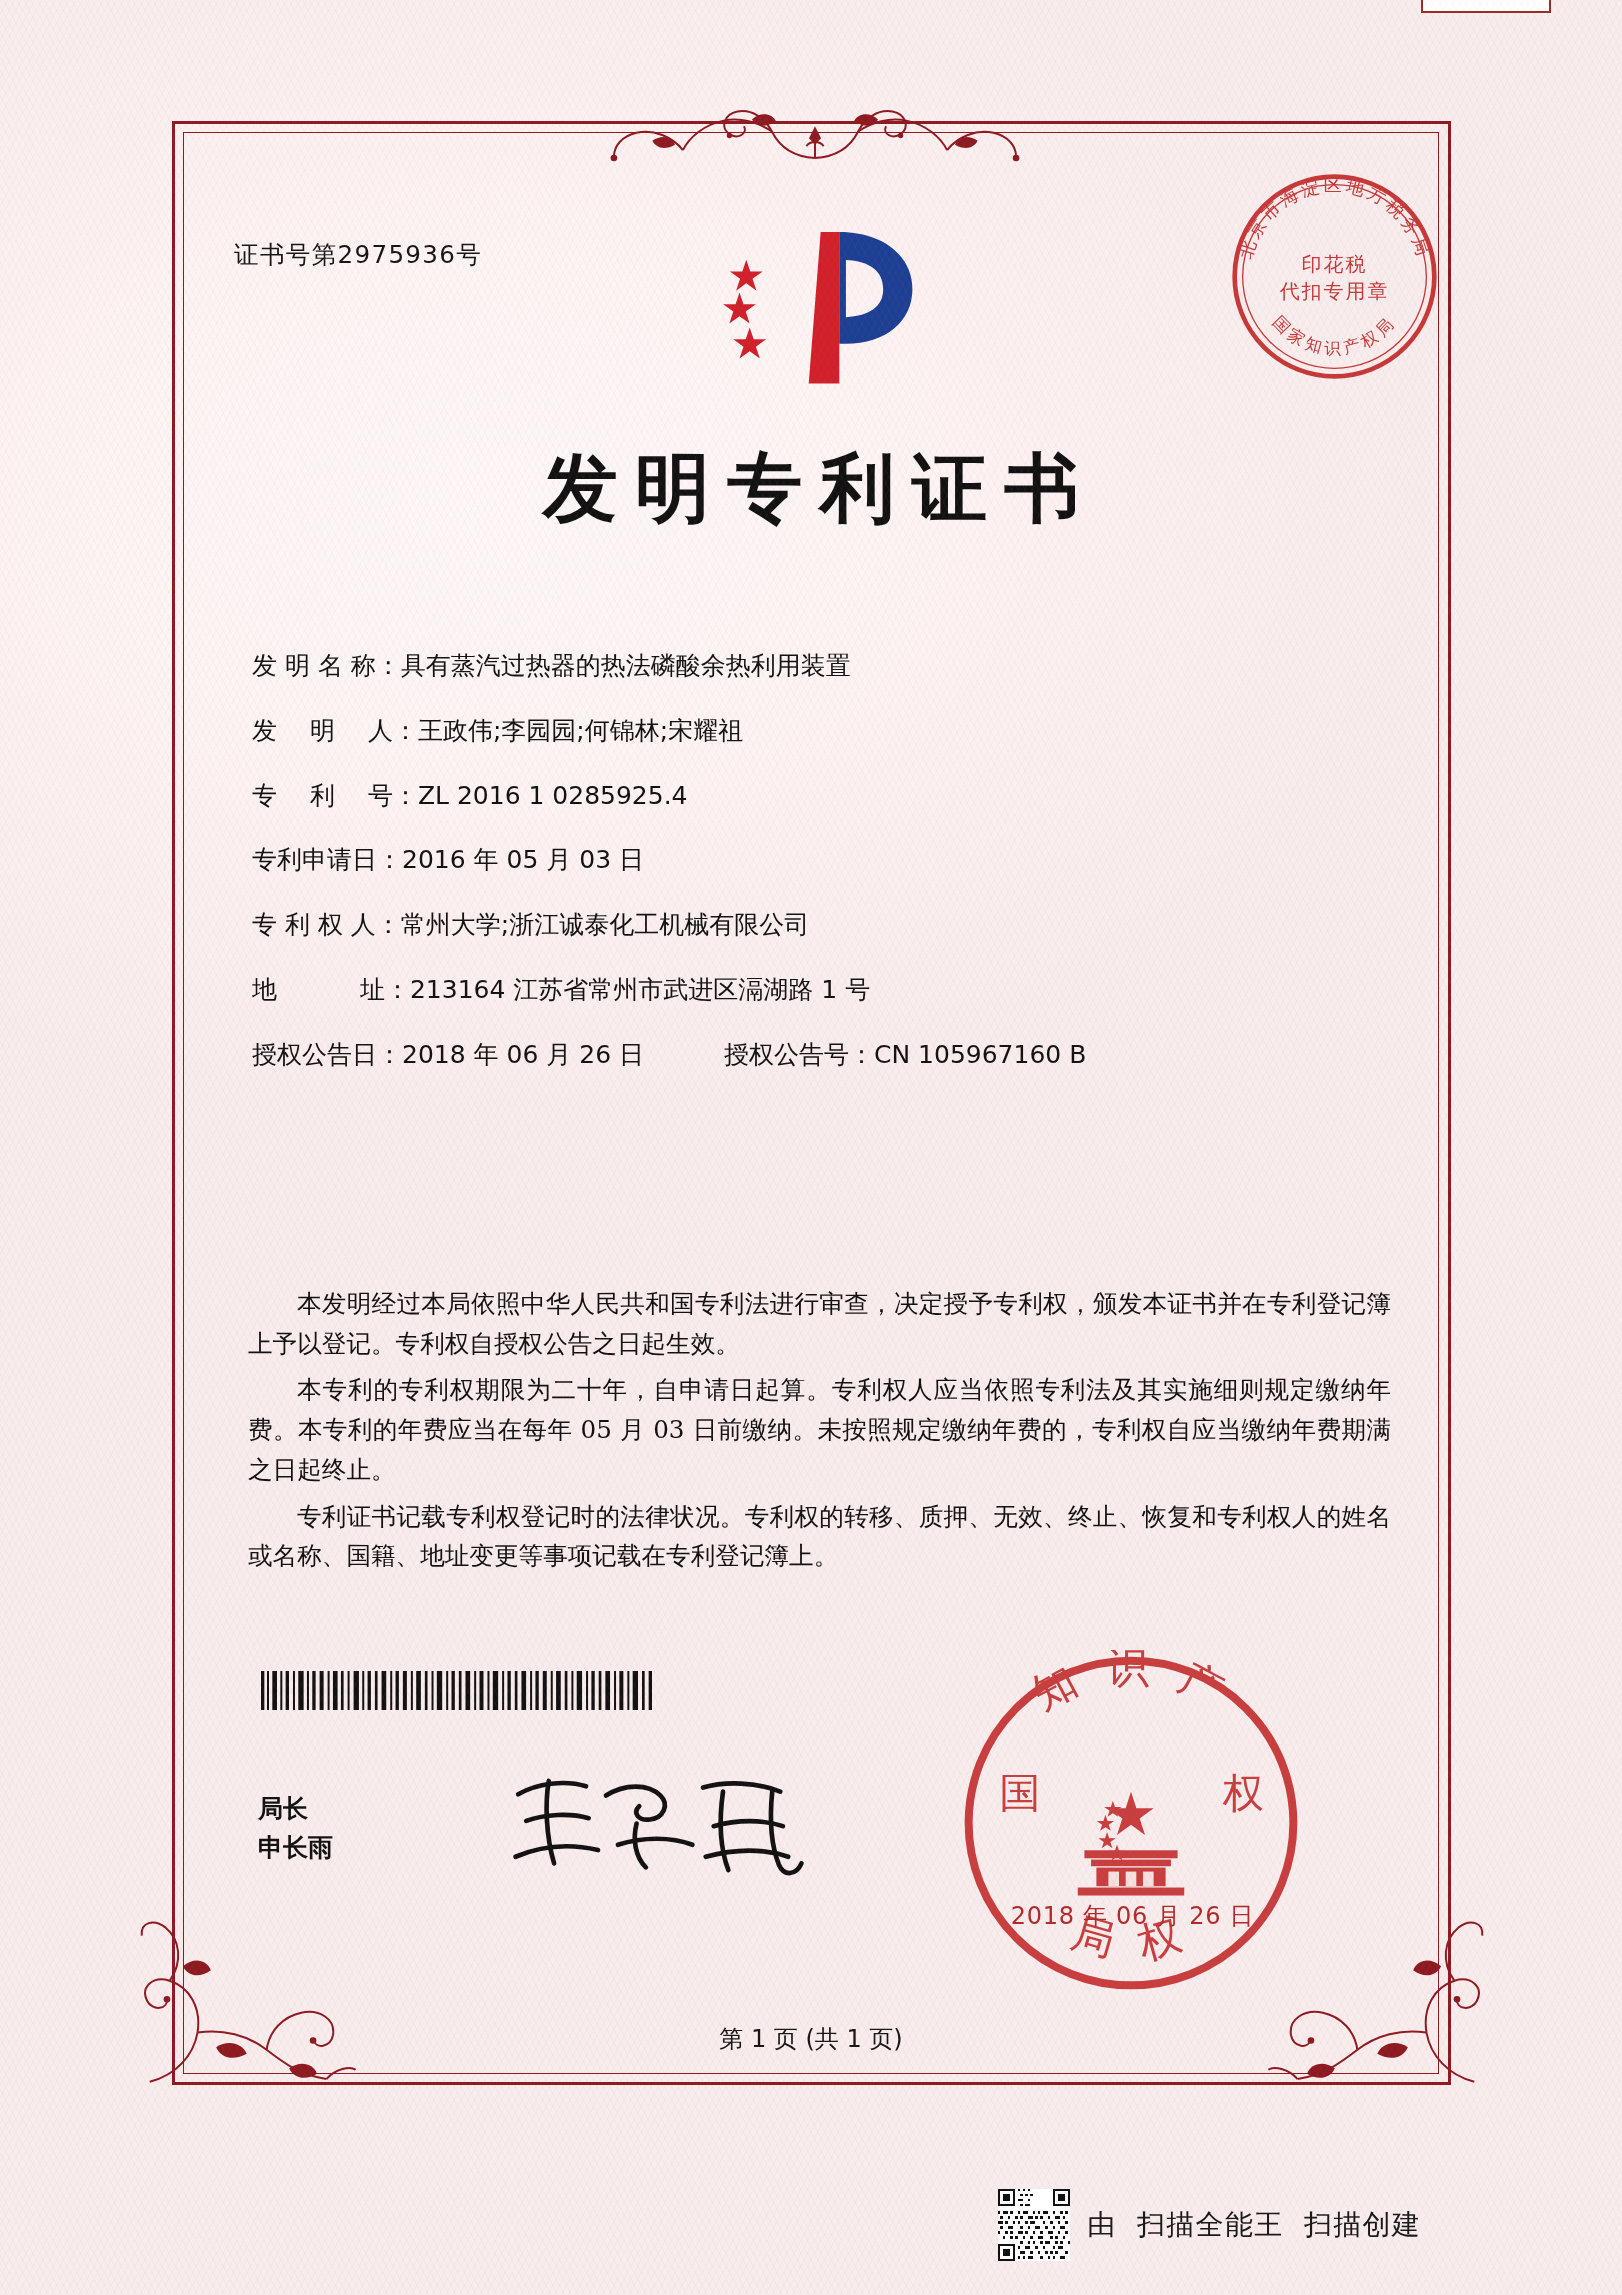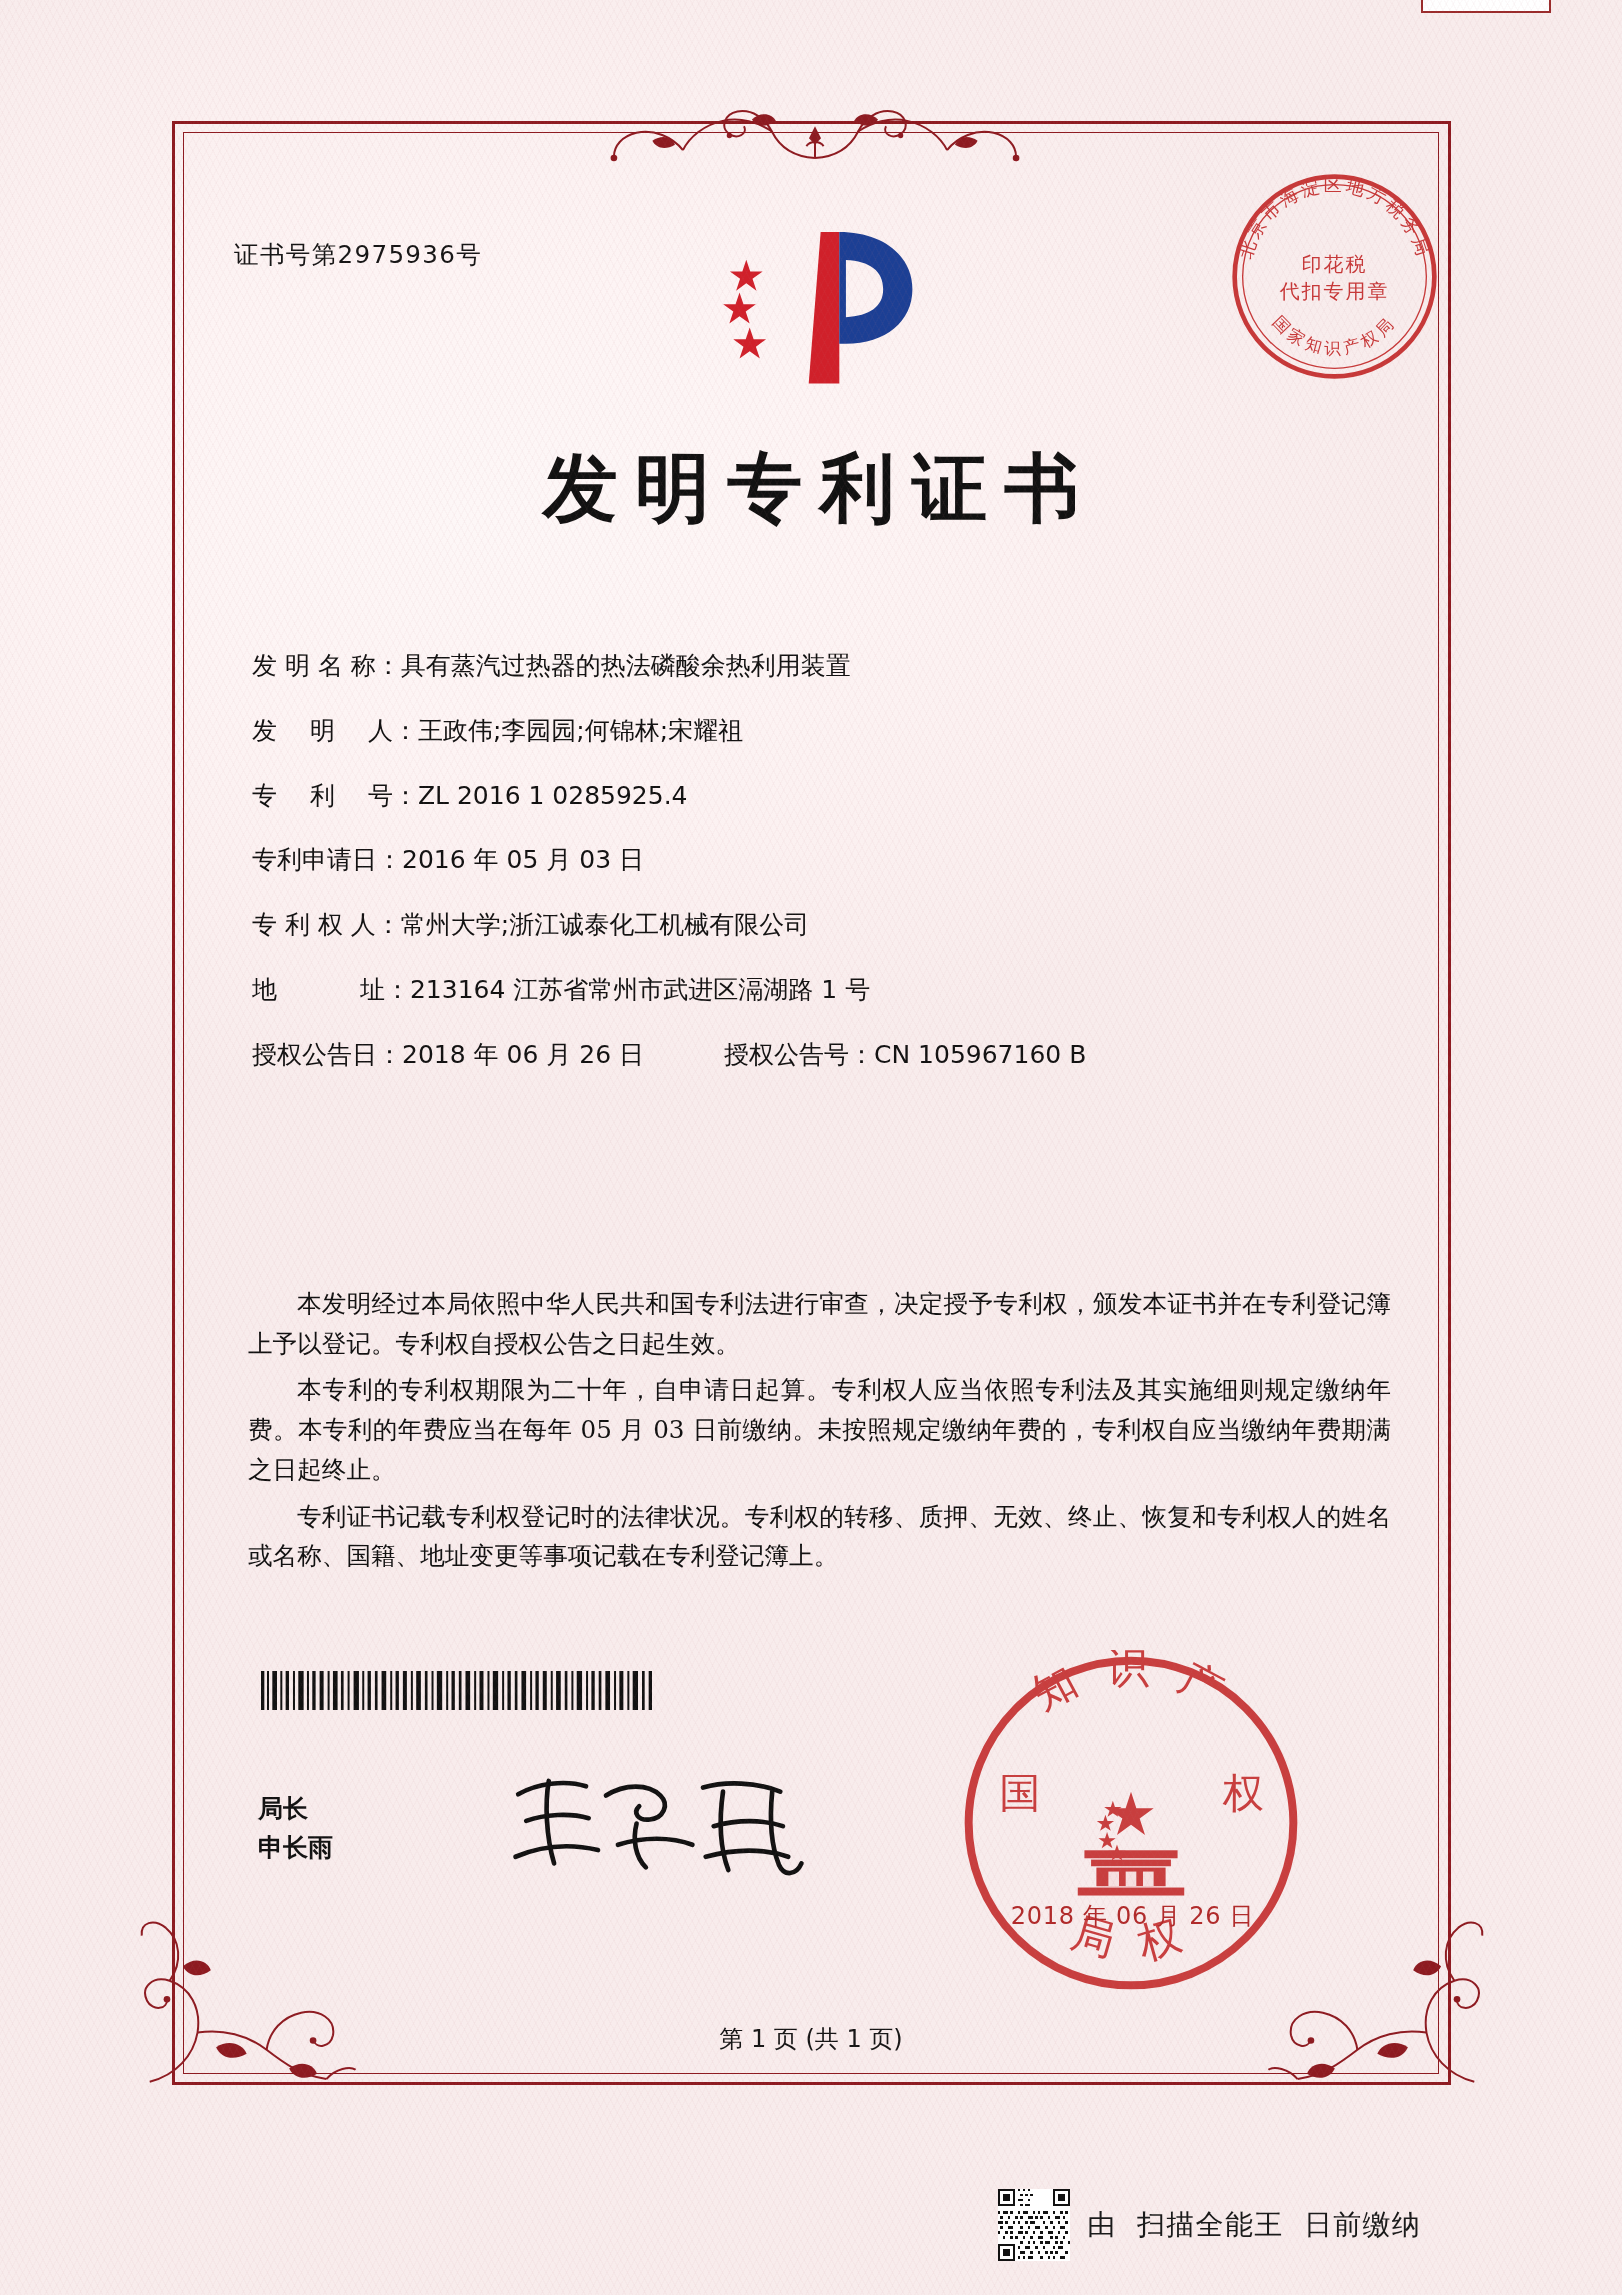--- a/index.html
+++ b/index.html
@@ -592,15 +592,15 @@
       <rect x="27" y="25" width="1" height="1"></rect>
       <rect x="8" y="27" width="1" height="1"></rect>
         <rect x="10" y="27" width="1" height="1"></rect>
         <rect x="12" y="27" width="2" height="1"></rect>
       <rect x="17" y="27" width="1" height="1"></rect>
         <rect x="20" y="27" width="1" height="1"></rect>
         <rect x="22" y="27" width="1" height="1"></rect>
       <rect x="25" y="27" width="2" height="1"></rect>
     </g>
   </svg>
-  <div id="scan-text">由  扫描全能王  日前缴纳</div>
+  <div id="scan-text">由  扫描全能王  扫描创建</div>
 </div>
 
 
 </body></html>

